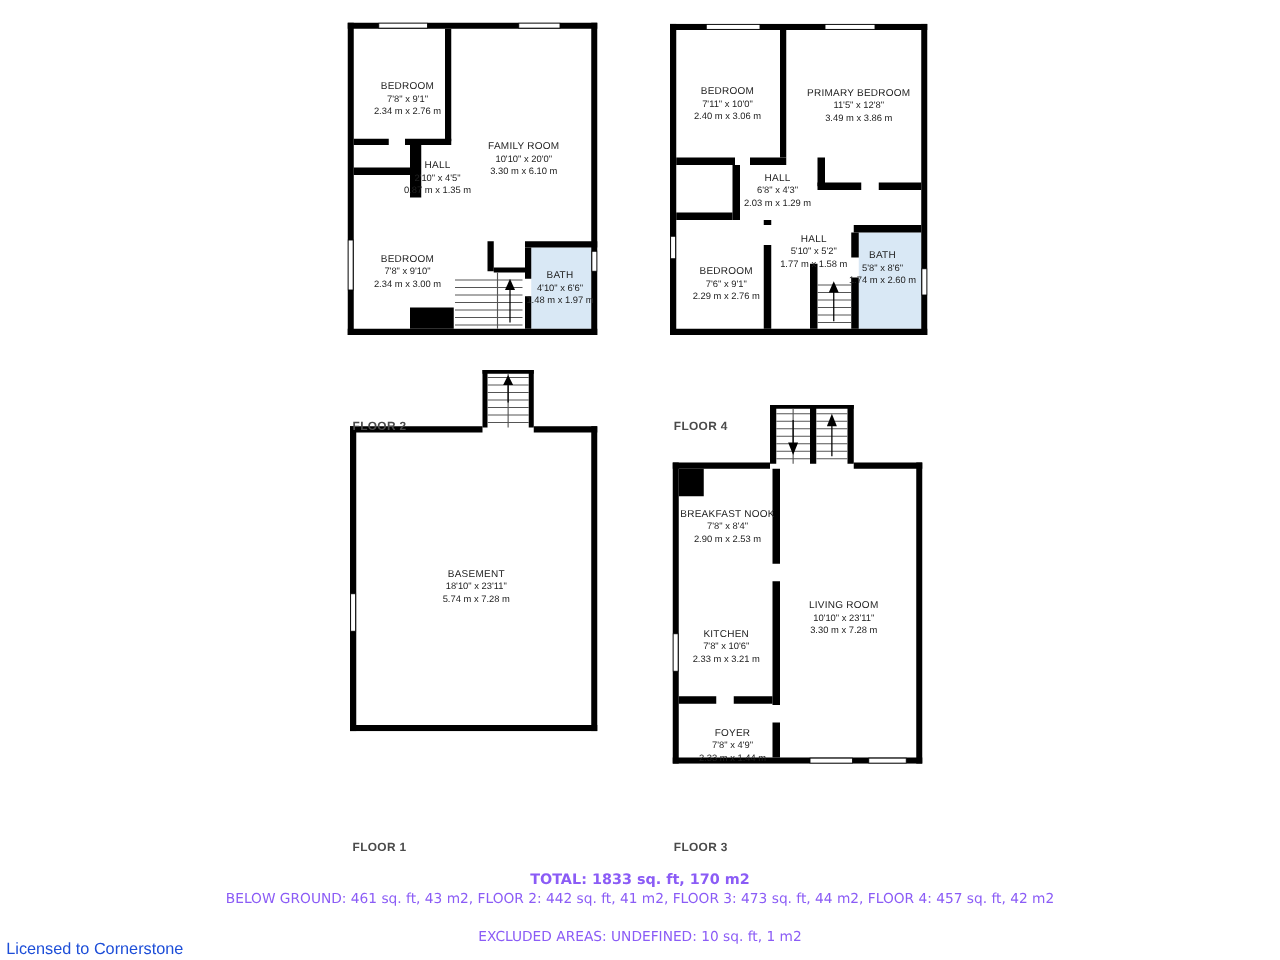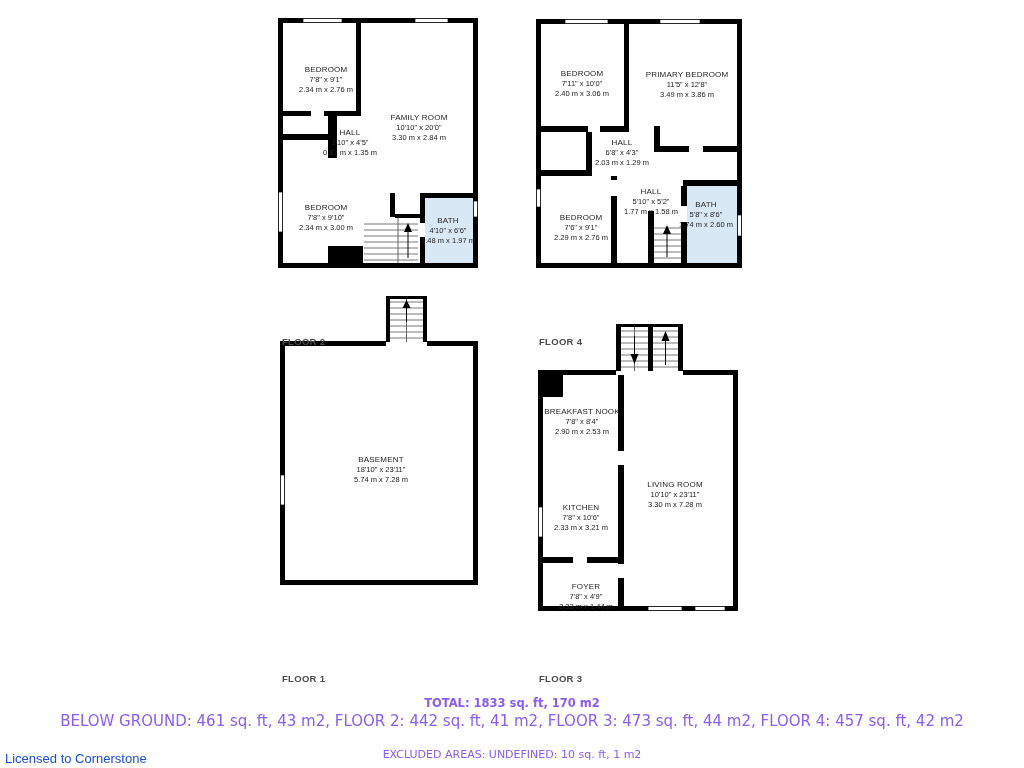--- a/index.html
+++ b/index.html
@@ -14,21 +14,21 @@
   .arrow-stem{stroke:#000;stroke-width:1;fill:none;}
   .arrow-head{fill:#000;}
   .room{position:absolute;transform:translate(-50%,-50%);text-align:center;
         white-space:nowrap;color:#222;z-index:3;}
   .rn{display:block;font-size:8px;letter-spacing:0.2px;}
   .rd{display:block;font-size:7.5px;margin-top:1px;}
   .floor-label{position:absolute;font-size:9.5px;font-weight:600;color:#4a4a4a;letter-spacing:0.3px;margin-top:48px;}
   .summary{position:absolute;left:0;right:0;top:696px;text-align:center;color:#8b5cf6;
            font-family:"DejaVu Sans",sans-serif;}
   .summary-total{font-size:11.5px;font-weight:700;}
-  .summary-floors{font-size:15px;margin-top:2px;}
+  .summary-floors{font-size:11px;margin-top:2px;}
   .summary-excluded{font-size:11px;margin-top:18px;}
   .disclaimer{position:absolute;left:0;right:0;top:744px;text-align:center;
               font-size:7.5px;letter-spacing:0.4px;color:#c9c9c9;}
   .license{position:absolute;left:5px;top:751px;font-size:13px;color:#1d4ed8;}
 </style>
 </head>
 <body>
 
 <div class="sheet">
 
@@ -66,21 +66,21 @@
       </g>
     </svg>
     <div class="room" style="left:48px;top:61px">
       <span class="rn">BEDROOM</span>
       <span class="rd">7'8" x 9'1"</span>
       <span class="rd">2.34 m x 2.76 m</span>
     </div>
     <div class="room" style="left:141px;top:109px">
       <span class="rn">FAMILY ROOM</span>
       <span class="rd">10'10" x 20'0"</span>
-      <span class="rd">3.30 m x 2.84 m</span>
+      <span class="rd">3.30 m x 6.10 m</span>
     </div>
     <div class="room" style="left:72px;top:124px;z-index:2">
       <span class="rn">HALL</span>
       <span class="rd">2'10" x 4'5"</span>
       <span class="rd">0.87 m x 1.35 m</span>
     </div>
     <div class="room" style="left:48px;top:199px">
       <span class="rn">BEDROOM</span>
       <span class="rd">7'8" x 9'10"</span>
       <span class="rd">2.34 m x 3.00 m</span>

